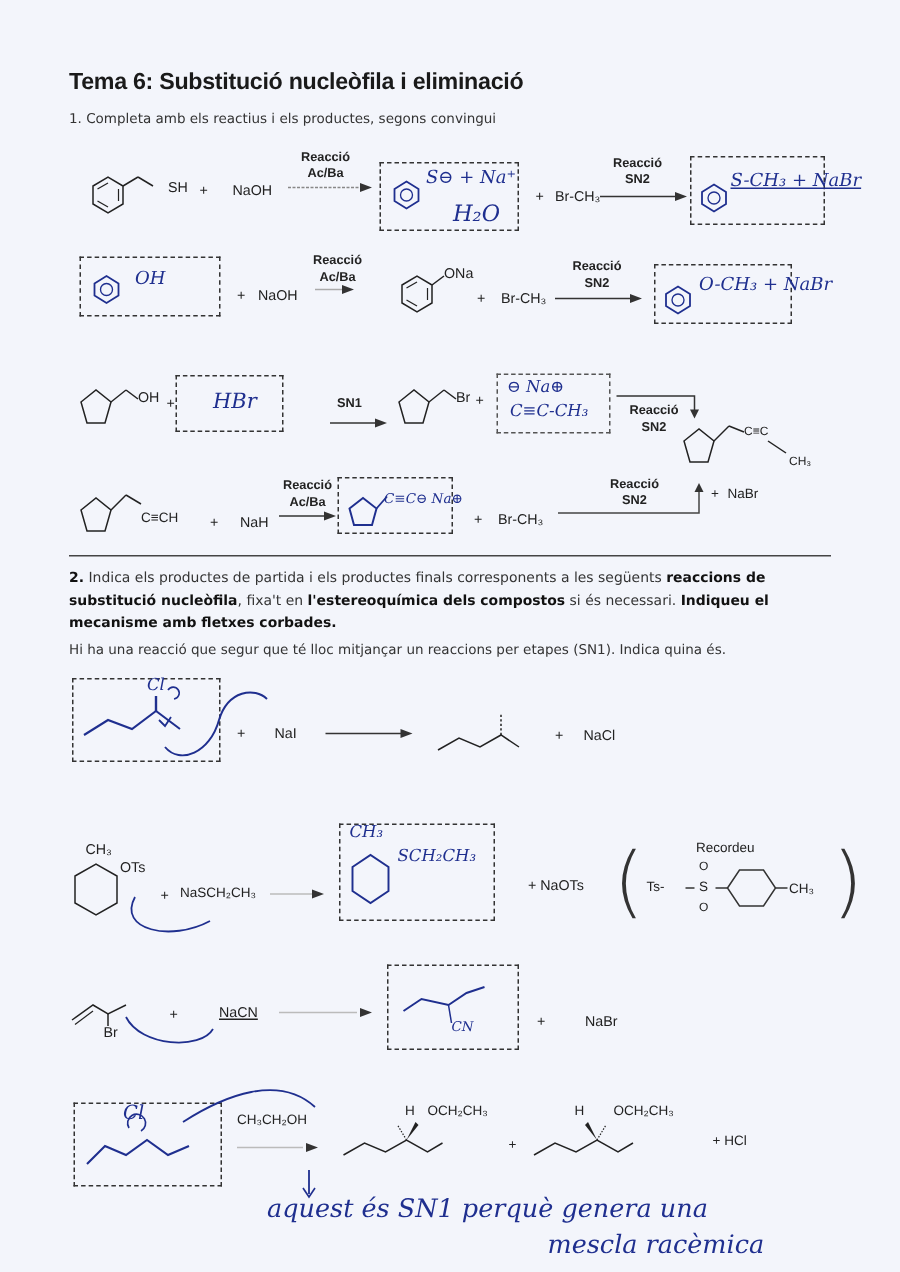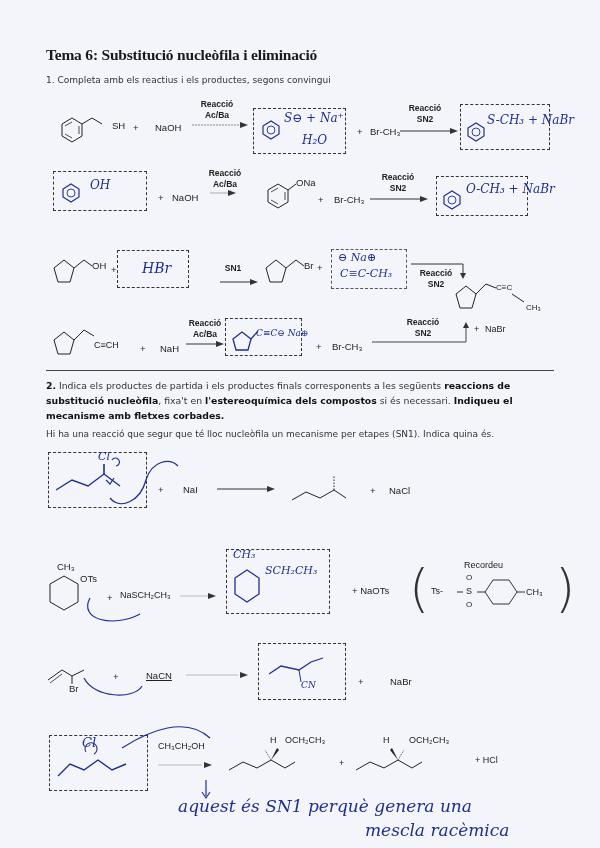--- a/index.html
+++ b/index.html
@@ -1,19 +1,19 @@
 <!DOCTYPE html>
 <html><head>
 <meta charset="utf-8">
 <style>
   html, body { margin:0; padding:0; }
   body { width:600px; height:848px; background:#f3f5fb; position:relative; overflow:hidden;
          font-family:"Liberation Sans", sans-serif; color:#1a1a1a; }
   .abs { position:absolute; }
-  .title { left:46px; top:46px; font-size:15.5px; font-weight:bold; font-family:Liberation Serif, serif; letter-spacing:-0.2px; }
+  .title { left:46px; top:46px; font-size:15.5px; font-weight:bold; font-family:Liberation Sans, sans-serif; letter-spacing:-0.2px; }
   .instr { font-size:9px; font-family:"DejaVu Sans", sans-serif; color:#333; }
   .para { left:46px; width:520px; font-size:9.3px; line-height:15px; font-family:"DejaVu Sans", sans-serif; color:#333; }
   .para b { color:#111; }
   .lbl { font-size:9.5px; color:#222; white-space:nowrap; }
   .small { font-size:8.5px; font-weight:bold; text-align:center; line-height:11px; color:#222; white-space:nowrap; }
   .dash { border:1.4px dashed #333; box-sizing:border-box; }
   .hand { font-family:"DejaVu Serif", serif; font-style:italic; color:#1f2f8f; white-space:nowrap; }
   svg { position:absolute; overflow:visible; }
   .rule { left:46px; width:508px; top:370px; border-top:1.2px solid #444; }
 </style>
@@ -42,38 +42,38 @@
   <svg style="left:192px; top:120px;" width="60" height="10">
       <line x1="0" y1="5" x2="48" y2="5" stroke="#888" stroke-width="1" stroke-dasharray="2,1"></line>
       <polygon points="48,2 56,5 48,8" fill="#333"></polygon>
     </svg>
   <div class="abs dash" style="left:253px; top:108px; width:93px; height:46px;">
     <svg style="left:6px; top:10px;" width="22" height="22">
         <polygon points="3,7 11,2 19,7 19,15 11,20 3,15" fill="none" stroke="#1f2f8f" stroke-width="1.2"></polygon>
         <circle cx="11" cy="11" r="4" fill="none" stroke="#1f2f8f" stroke-width="0.9"></circle>
       </svg>
     <span class="abs hand" style="left:30px; top:2px; font-size:12px;">S⊖ + Na⁺</span>
-    <span class="abs hand" style="left:48px; top:24px; font-size:12px;">H₂O</span>
+    <span class="abs hand" style="left:48px; top:24px; font-size:15px;">H₂O</span>
   </div>
   <span class="abs lbl" style="left:357px; top:126px;">+</span>
   <span class="abs lbl" style="left:370px; top:126px;">Br-CH₃</span>
   <div class="abs small" style="left:400px; top:103px; width:50px;">
     <div>Reacció</div>
     <div>SN2</div>
   </div>
   <svg style="left:400px; top:126px;" width="60" height="10">
       <line x1="0" y1="5" x2="52" y2="5" stroke="#333" stroke-width="1"></line>
       <polygon points="50,2 58,5 50,8" fill="#333"></polygon>
     </svg>
   <div class="abs dash" style="left:460px; top:104px; width:90px; height:46px;">
     <svg style="left:4px; top:16px;" width="22" height="22">
         <polygon points="3,7 11,2 19,7 19,15 11,20 3,15" fill="none" stroke="#1f2f8f" stroke-width="1.2"></polygon>
         <circle cx="11" cy="11" r="4" fill="none" stroke="#1f2f8f" stroke-width="0.9"></circle>
       </svg>
-    <span class="abs hand" style="left:26px; top:8px; font-size:12px;">S-CH₃ + NaBr</span>
+    <span class="abs hand" style="left:26px; top:8px; font-size:12px;text-decoration:underline;">S-CH₃ + NaBr</span>
   </div>
 </div>
 
 <div>
   <div class="abs dash" style="left:53px; top:171px; width:94px; height:40px;">
     <svg style="left:6px; top:10px;" width="22" height="22">
         <polygon points="3,7 11,2 19,7 19,15 11,20 3,15" fill="none" stroke="#1f2f8f" stroke-width="1.2"></polygon>
         <circle cx="11" cy="11" r="4" fill="none" stroke="#1f2f8f" stroke-width="0.9"></circle>
       </svg>
     <span class="abs hand" style="left:36px; top:6px; font-size:12px;">OH</span>
@@ -197,21 +197,21 @@
   <span class="abs lbl" style="left:474px; top:324px; font-size:9px;">+</span>
   <span class="abs lbl" style="left:485px; top:324px; font-size:9px;">NaBr</span>
 </div>
 
 <div class="abs rule"></div>
 
 <div class="abs para" style="top:378px;">
   <b>2.</b>
   <span>Indica els productes de partida i els productes finals corresponents a les següents </span><b>reaccions de substitució nucleòfila</b><span>, fixa't en </span><b>l'estereoquímica dels compostos</b><span> si és necessari. </span><b>Indiqueu el mecanisme</b><b> amb fletxes corbades.</b>
 </div>
-<div class="abs para" style="top:427px; font-size:9px;">Hi ha una reacció que segur que té lloc nucleòfila un mecanisme per etapes (SN1). Indica quina és.</div>
+<div class="abs para" style="top:427px; font-size:9px;">Hi ha una reacció que segur que té lloc mitjançar un reaccions per etapes (SN1). Indica quina és.</div>
 
 <div>
   <div class="abs dash" style="left:48px; top:452px; width:99px; height:56px;"></div>
   <svg style="left:50px; top:452px;" width="130" height="60">
     <polyline points="6,38 22,28 38,34 54,22 70,34" fill="none" stroke="#1f2f8f" stroke-width="1.4"></polyline>
     <line x1="54" y1="22" x2="54" y2="12" stroke="#1f2f8f" stroke-width="1.6"></line>
     <path d="M60,46 C70,58 90,50 96,28 C102,8 120,6 128,14" fill="none" stroke="#1f2f8f" stroke-width="1.3"></path>
     <polyline points="56,28 60,32 64,26" fill="none" stroke="#1f2f8f" stroke-width="1.2"></polyline>
     <path d="M62,8 a4,4 0 1,1 4,6" fill="none" stroke="#1f2f8f" stroke-width="1.1"></path>
   </svg>

